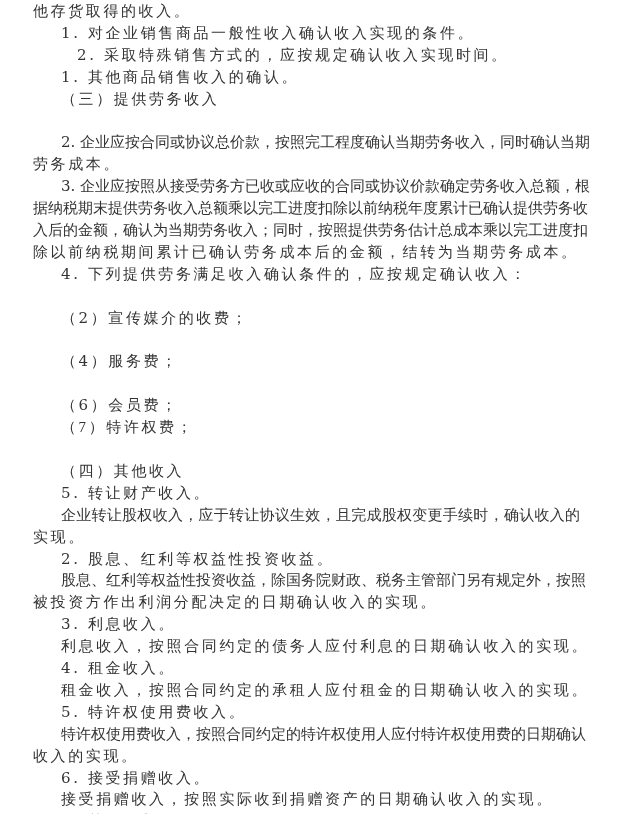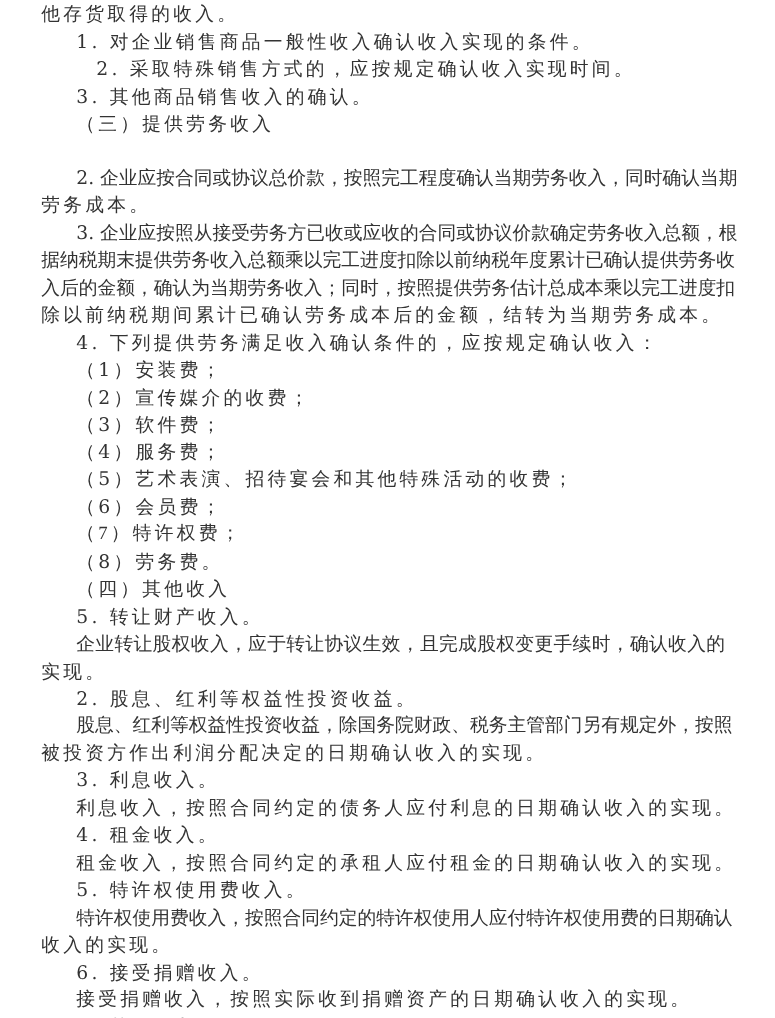--- a/index.html
+++ b/index.html
@@ -11,37 +11,33 @@
   .ind { left: 46px; width: 519px; }
   .just { text-align: justify; text-align-last: justify; letter-spacing: 0; }
 </style>
 </head>
 <body>
 
 <div class="page" id="page">
     <div class="line" style="top: 0px;">他存货取得的收入。</div>
     <div class="line ind" style="top: 21.9px;">1. 对企业销售商品一般性收入确认收入实现的条件。</div>
     <div class="line ind" style="top: 43.8px; margin-left: 16px;">2. 采取特殊销售方式的，应按规定确认收入实现时间。</div>
-    <div class="line ind" style="top: 65.7px;">3. 其他商品销售收入的确认。</div>
+    <div class="line ind" style="top: 65.7px;">1. 其他商品销售收入的确认。</div>
     <div class="line ind" style="top: 87.6px;">（三）提供劳务收入</div>
     <div class="line ind just" style="top: 131.4px;">2. 企业应按合同或协议总价款，按照完工程度确认当期劳务收入，同时确认当期</div>
     <div class="line" style="top: 153.3px;">劳务成本。</div>
     <div class="line ind just" style="top: 175.2px;">3. 企业应按照从接受劳务方已收或应收的合同或协议价款确定劳务收入总额，根</div>
     <div class="line just" style="top: 197.1px;">据纳税期末提供劳务收入总额乘以完工进度扣除以前纳税年度累计已确认提供劳务收</div>
     <div class="line just" style="top: 219px;">入后的金额，确认为当期劳务收入；同时，按照提供劳务估计总成本乘以完工进度扣</div>
     <div class="line" style="top: 240.9px;">除以前纳税期间累计已确认劳务成本后的金额，结转为当期劳务成本。</div>
     <div class="line ind" style="top: 262.8px;">4. 下列提供劳务满足收入确认条件的，应按规定确认收入：</div>
-    <div class="line ind" style="top: 284.7px;">（1）安装费；</div>
     <div class="line ind" style="top: 306.6px;">（2）宣传媒介的收费；</div>
-    <div class="line ind" style="top: 328.5px;">（3）软件费；</div>
     <div class="line ind" style="top: 350.4px;">（4）服务费；</div>
-    <div class="line ind" style="top: 372.3px;">（5）艺术表演、招待宴会和其他特殊活动的收费；</div>
     <div class="line ind" style="top: 394.2px;">（6）会员费；</div>
     <div class="line ind" style="top: 416.1px; font-family: Liberation Serif, serif;">（7）特许权费；</div>
-    <div class="line ind" style="top: 438px;">（8）劳务费。</div>
     <div class="line ind" style="top: 459.9px;">（四）其他收入</div>
     <div class="line ind" style="top: 481.8px;">5. 转让财产收入。</div>
     <div class="line ind just" style="top: 503.7px;">企业转让股权收入，应于转让协议生效，且完成股权变更手续时，确认收入的</div>
     <div class="line" style="top: 525.6px;">实现。</div>
     <div class="line ind" style="top: 547.5px;">2. 股息、红利等权益性投资收益。</div>
     <div class="line" style="top: 591.3px;">被投资方作出利润分配决定的日期确认收入的实现。</div>
     <div class="line ind just" style="top: 569.4px;">股息、红利等权益性投资收益，除国务院财政、税务主管部门另有规定外，按照</div>
     <div class="line ind" style="top: 613.2px;">3. 利息收入。</div>
     <div class="line ind" style="top: 635.1px;">利息收入，按照合同约定的债务人应付利息的日期确认收入的实现。</div>
     <div class="line ind" style="top: 657px;">4. 租金收入。</div>

